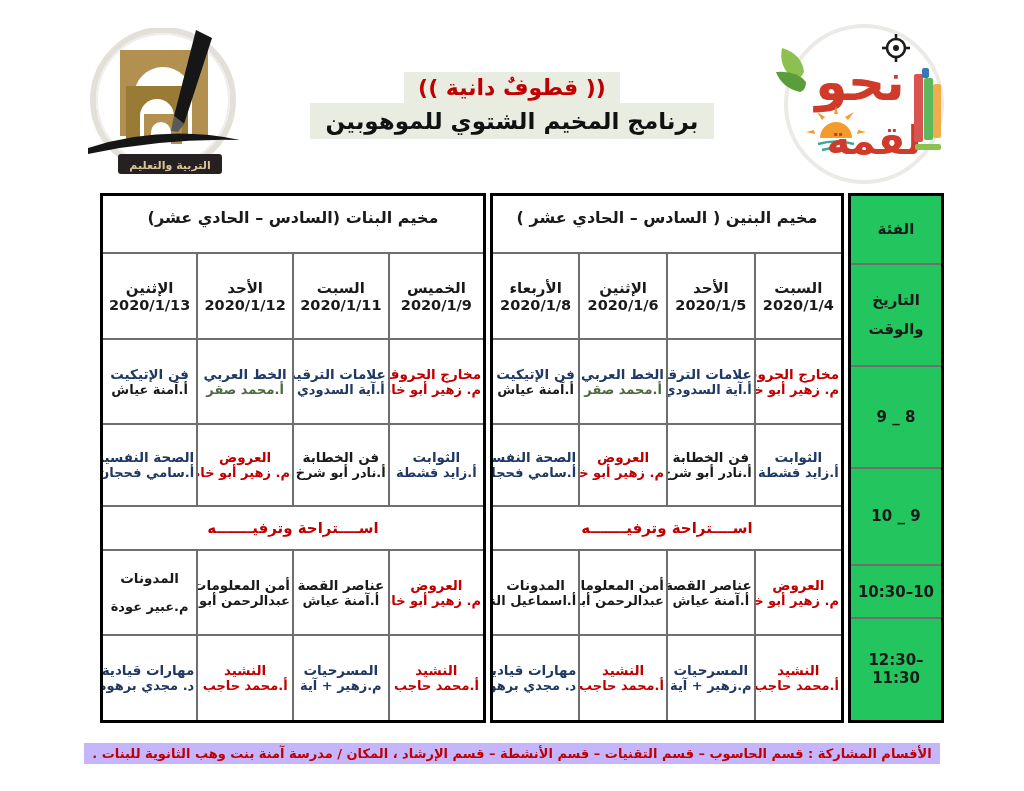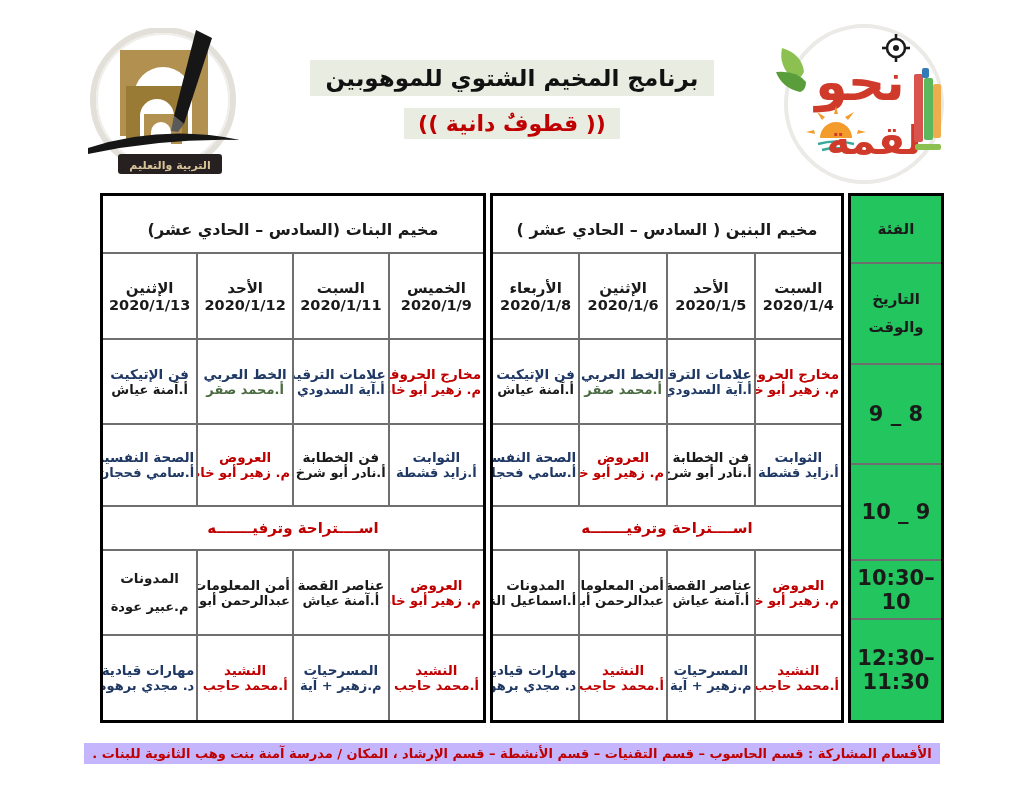--- a/index.html
+++ b/index.html
@@ -24,39 +24,39 @@
   #girls-table{width:386px}
   tr.tr-section{height:58px}
   tr.tr-days{height:86px}
   tr.tr-a{height:85px}
   tr.tr-b{height:82px}
   tr.tr-break{height:44px}
   tr.tr-c{height:85px}
   tr.tr-d{height:87px}
   .cat{background:#22c55e;font-weight:bold;font-size:15px}
   .cat .two-line div{line-height:1.9}
-  .sectitle{font-weight:bold;font-size:16px;vertical-align:top;padding-top:24px}
+  .sectitle{font-weight:bold;font-size:16px;vertical-align:top;padding-top:12px}
   .vwrap{display:flex;flex-direction:column;justify-content:space-between;height:100%;box-sizing:border-box;padding:10px 2px}
   .day{font-size:15px;font-weight:bold}
   .date{font-size:14.5px;font-weight:bold}
   .sub{font-size:13.5px;font-weight:bold;white-space:nowrap}
   .tea{font-size:13px;font-weight:bold;white-space:nowrap}
   .breakcell{font-weight:bold;font-size:15px}
   .ltr{direction:ltr;unicode-bidi:bidi-override;display:inline-block}
-  .time{font-size:21px;font-weight:bold}
+  .time{font-size:15px;font-weight:bold}
   
   .footer-strip{position:absolute;top:743px;left:0;width:1024px;text-align:center}
   .footer-text{display:inline-block;background:#c4b5fd;padding:3px 8px;font-size:13px;font-weight:bold}
 </style>
 </head>
 <body>
 
 <div class="title-block">
+  <div><span class="subtitle-line" style="color: rgb(192, 0, 0);">(( قطوفٌ  دانية ))</span></div>
   <div><span class="title-line">برنامج المخيم الشتوي للموهوبين</span></div>
-  <div><span class="subtitle-line" style="color: rgb(192, 0, 0);">(( قطوفٌ  دانية ))</span></div>
 </div>
 
 <div class="logo" id="logo-left">
   <svg width="182" height="152" viewBox="0 0 182 152">
     <circle cx="91" cy="72" r="70" fill="#ffffff" stroke="#e3e0da" stroke-width="6"></circle>
     <circle cx="91" cy="72" r="66" fill="#ffffff" stroke="#f0eeea" stroke-width="2"></circle>
     <rect x="48" y="22" width="88" height="86" fill="#b29050"></rect>
     <path d="M62,108 V68 A29,29 0 0 1 120,68 V108 Z" fill="#ffffff"></path>
     <rect x="54" y="58" width="62" height="54" fill="#9a7b35"></rect>
     <path d="M68,112 V88 A17,17 0 0 1 102,88 V112 Z" fill="#ffffff"></path>

